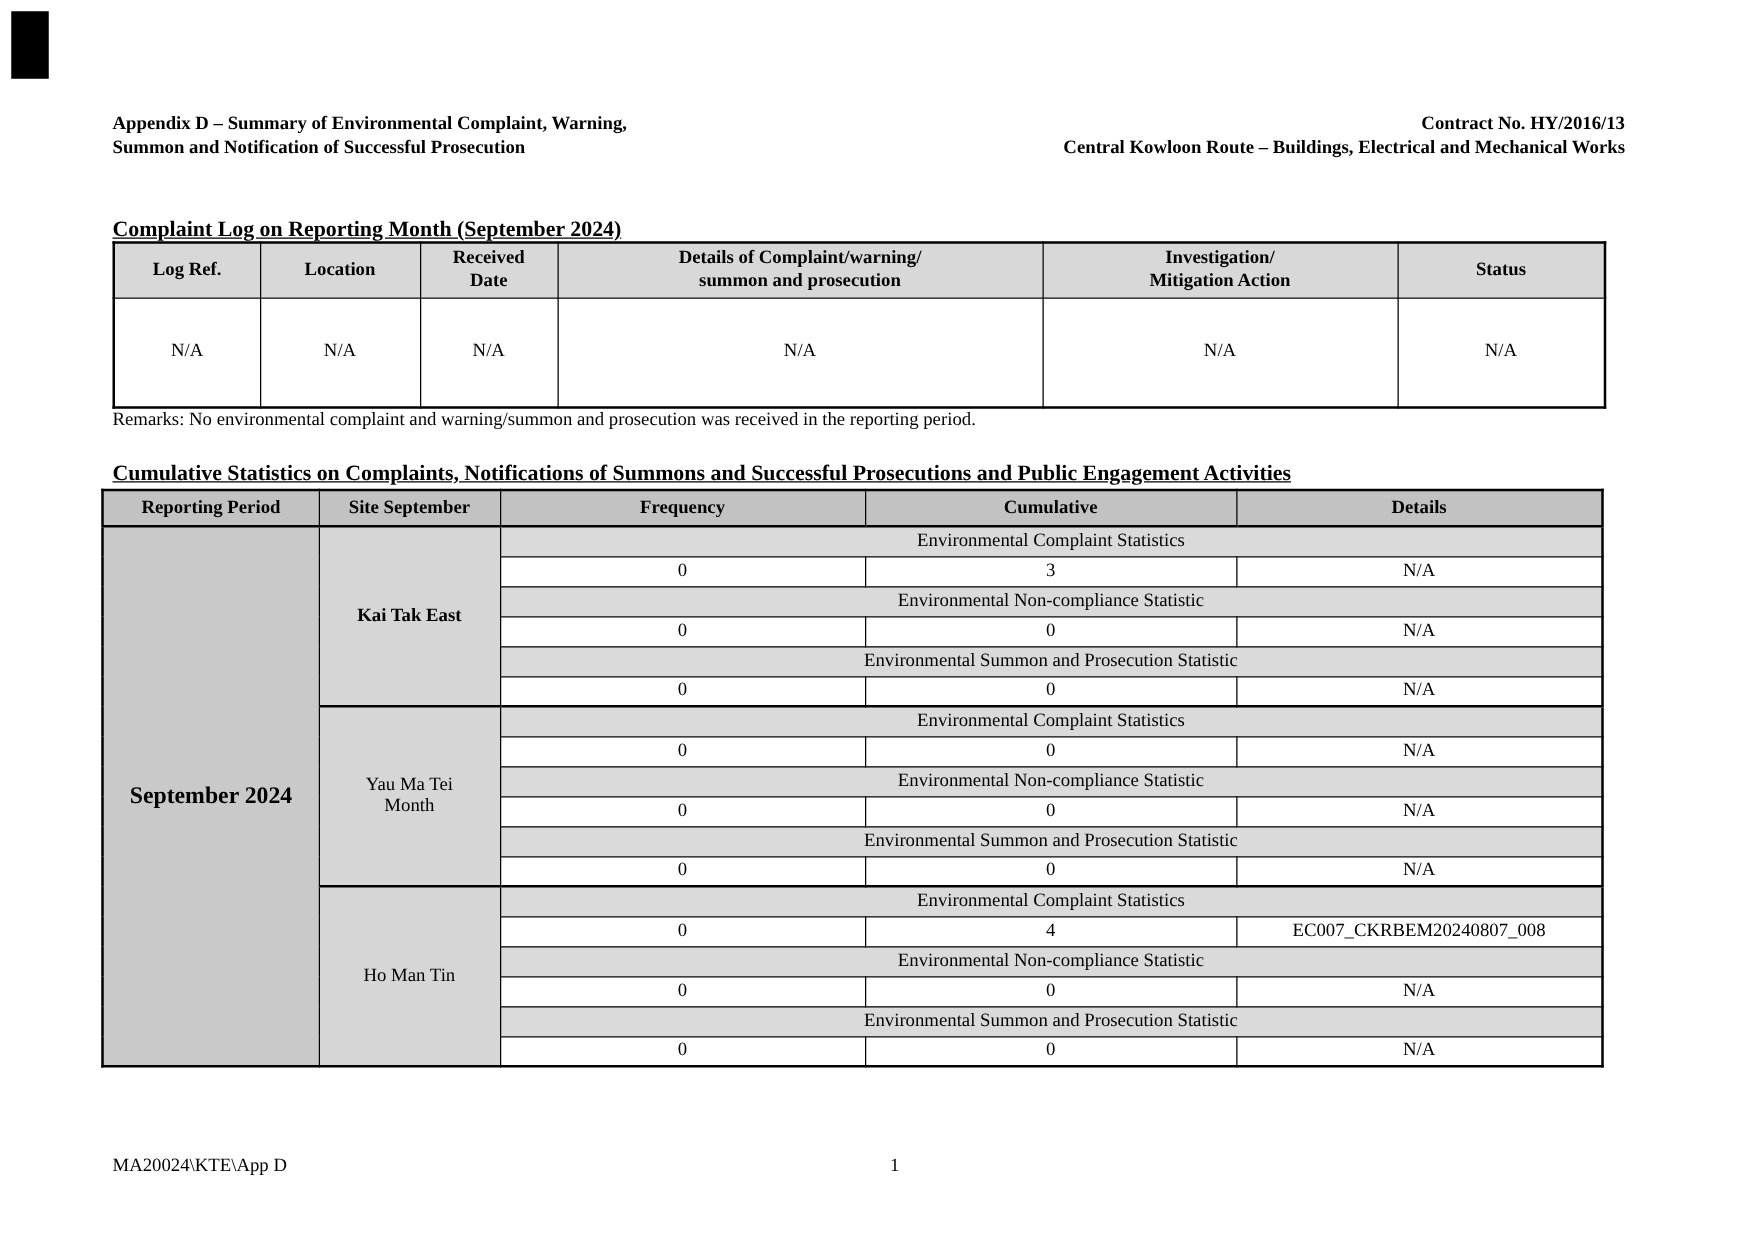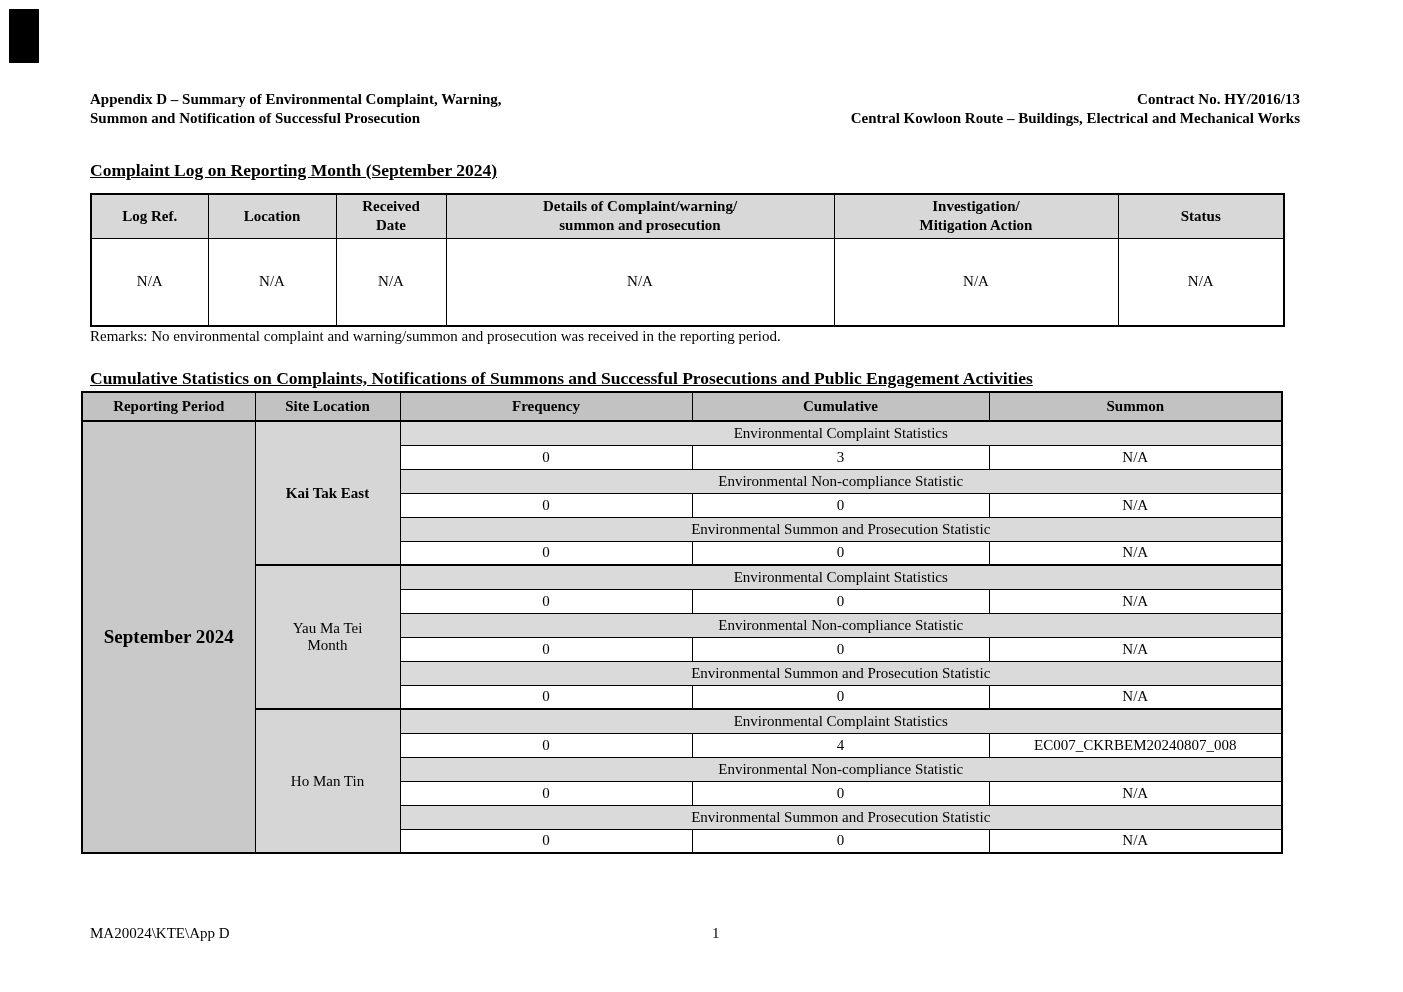--- a/index.html
+++ b/index.html
@@ -30,21 +30,21 @@
   .doc-header .right { text-align: right; }
   .doc-header div { white-space: pre-line; }
   h2.section-title {
     position: absolute;
     left: 90px;
     font-size: 17.5px;
     font-weight: bold;
     text-decoration: underline;
     white-space: nowrap;
   }
-  #complaint-log-title { top: 160px; }
+  #complaint-log-title { top: 173px; }
   #cumulative-title { top: 368px; }
 
   table { border-collapse: collapse; table-layout: fixed; }
 
   
   #complaint-table {
     position: absolute;
     left: 90px; top: 193px;
     width: 1193px;
     font-size: 15px;
@@ -175,24 +175,24 @@
   <colgroup>
     <col style="width:173px">
       <col style="width:145px">
       <col style="width:292px">
     <col style="width:297px">
       <col style="width:293px">
   </colgroup>
   <tbody>
       <tr>
     <th>Reporting Period</th>
-    <th>Site Location</th>
+    <th>Site September</th>
     <th>Frequency</th>
     <th>Cumulative</th>
-    <th>Summon</th>
+    <th>Details</th>
   </tr>
 
   <tr>
     <td class="period-cell" rowspan="18">September 2024</td>
     <td class="site-cell bold" rowspan="6">Kai Tak East</td>
     <td class="section-label" colspan="3">Environmental Complaint Statistics</td>
   </tr>
   <tr>
     <td class="value-cell">0</td>
     <td class="value-cell">3</td>

